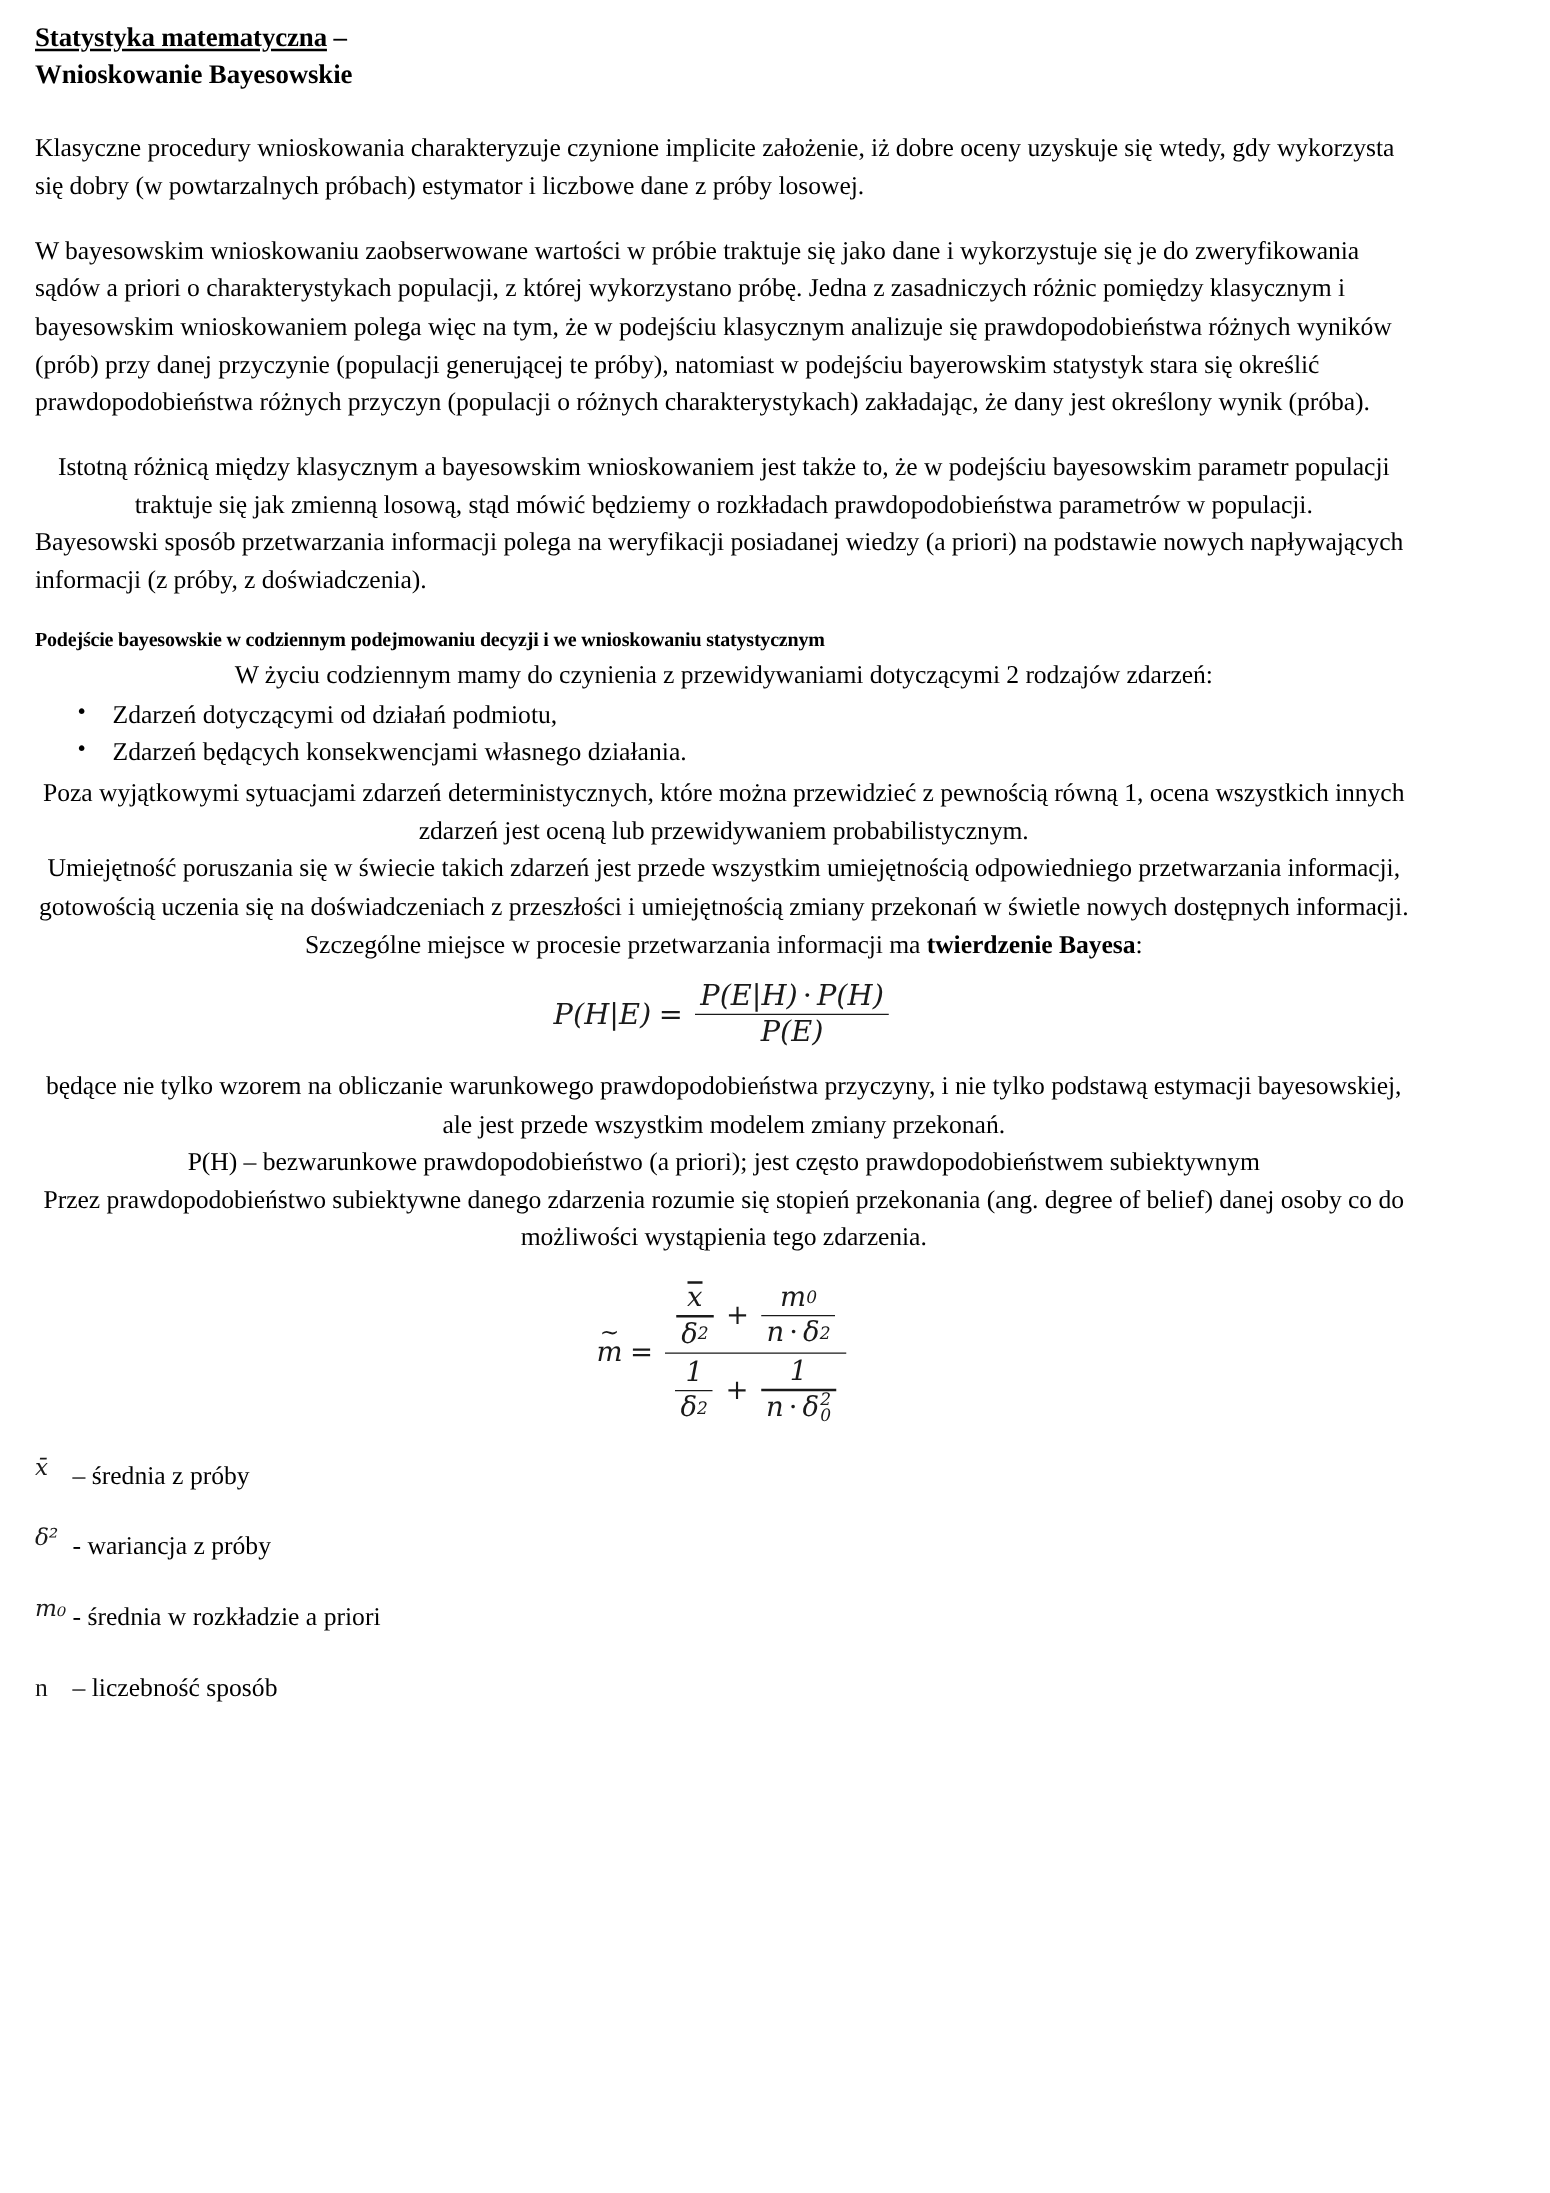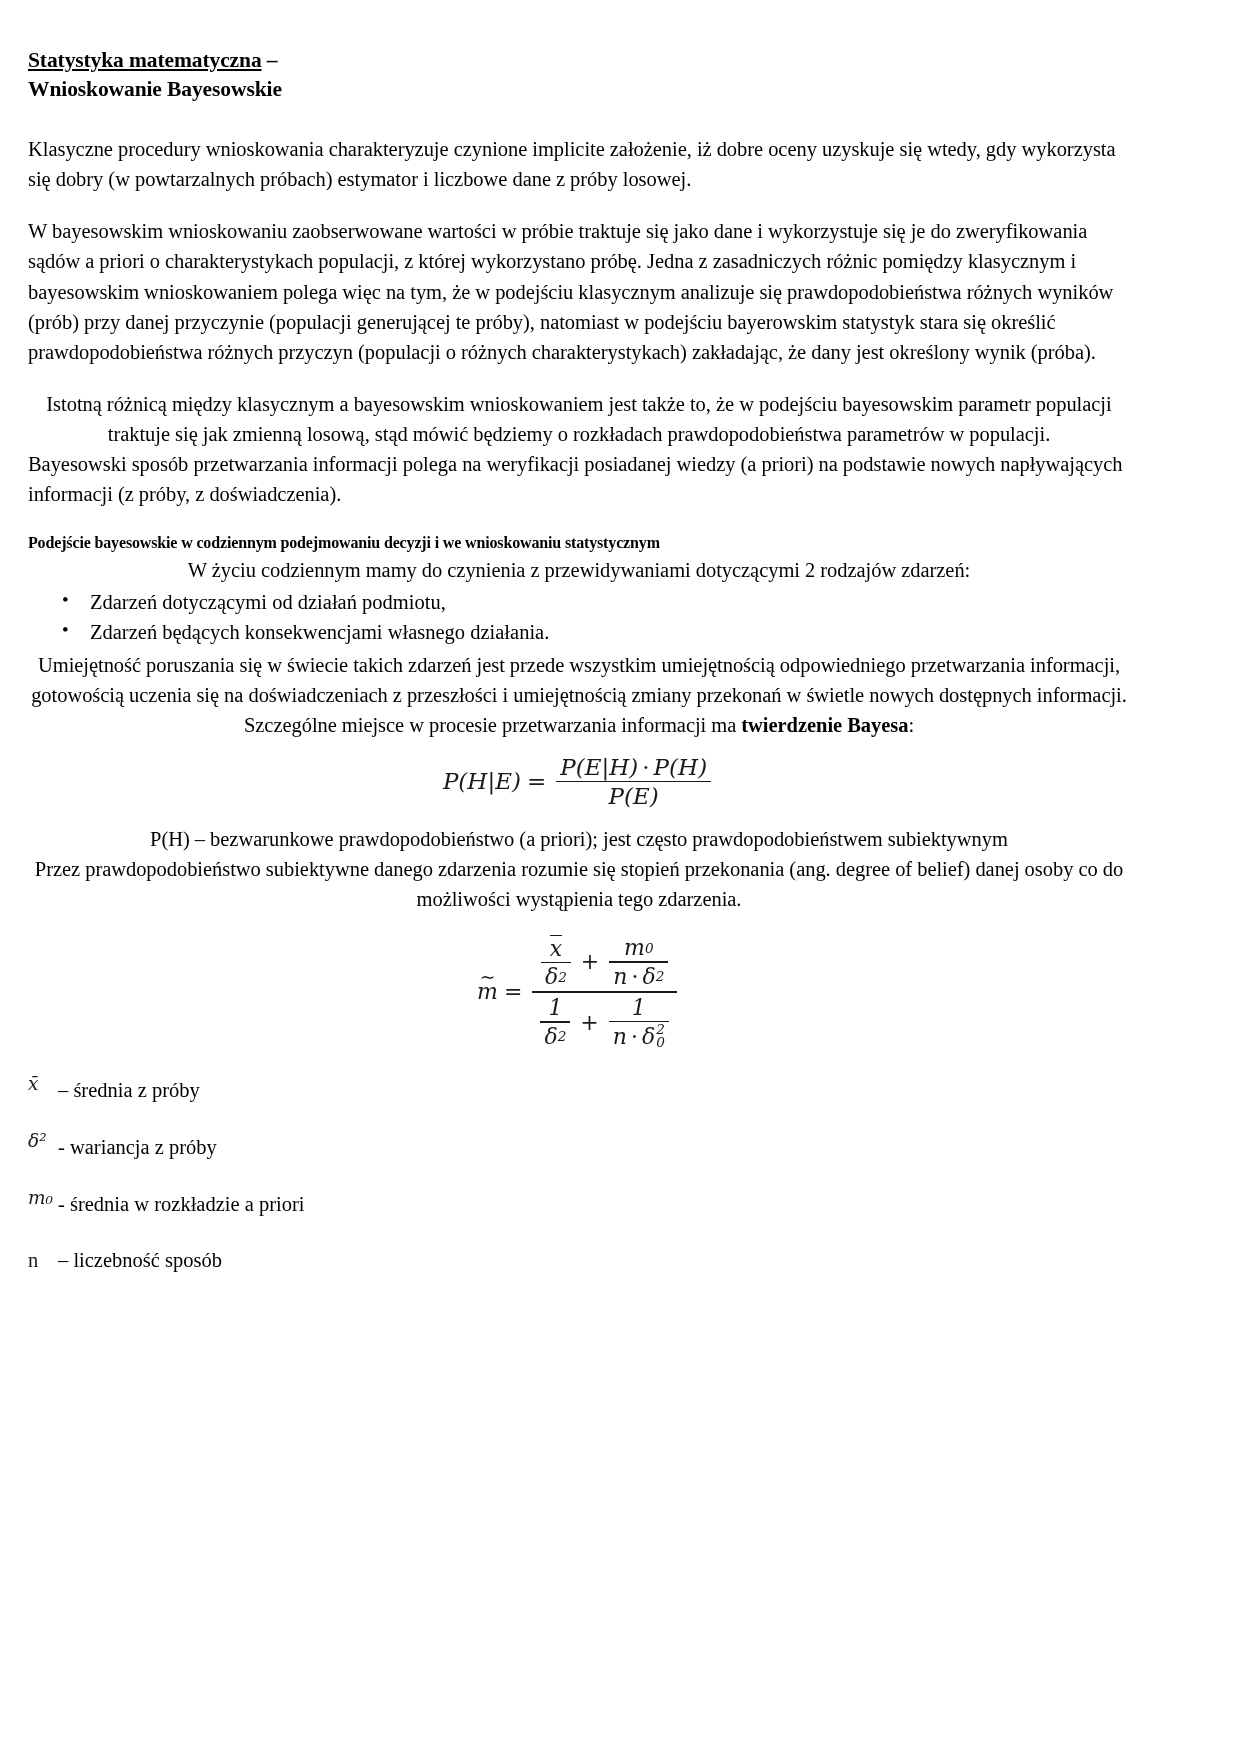--- a/index.html
+++ b/index.html
@@ -12,21 +12,21 @@
     width: 1240px;
     height: 1754px;
     font-family: "Liberation Serif", "DejaVu Serif", serif;
     color: #000000;
     -webkit-font-smoothing: antialiased;
   }
   .page {
     box-sizing: border-box;
     width: 1240px;
     height: 1754px;
-    padding: 46px 110px 30px 28px;
+    padding: 16px 110px 30px 28px;
     position: relative;
   }
   .title-block {
     margin-bottom: 30px;
   }
   .title-line-1 {
     font-weight: bold;
     font-size: 21.5px;
     letter-spacing: -0.1px;
     line-height: 1.35;
@@ -226,20 +226,21 @@
 
   <h2 class="section-heading">Podejście bayesowskie w codziennym podejmowaniu decyzji i we wnioskowaniu statystycznym</h2>
 
   <p class="para tight">W życiu codziennym mamy do czynienia z przewidywaniami dotyczącymi 2 rodzajów zdarzeń:</p>
 
   <ul class="bullets">
     <li>Zdarzeń dotyczącymi od działań podmiotu,</li>
     <li>Zdarzeń będących konsekwencjami własnego działania.</li>
   </ul>
 
+  <p class="para tight">Poza wyjątkowymi sytuacjami zdarzeń deterministycznych, które można przewidzieć z pewnością równą 1, ocena wszystkich innych zdarzeń jest oceną lub przewidywaniem probabilistycznym.</p>
 
   <p class="para tight">Umiejętność poruszania się w świecie takich zdarzeń jest przede wszystkim umiejętnością odpowiedniego przetwarzania informacji, gotowością uczenia się na doświadczeniach z przeszłości i umiejętnością zmiany przekonań w świetle nowych dostępnych informacji.</p>
 
   <p class="para tight"><span>Szczególne miejsce w procesie przetwarzania informacji ma </span><b class="inline-bold">twierdzenie Bayesa</b><span>:</span></p>
 
   <div class="formula-wrap formula-bayes">
     <span class="math bayes-size">
       <span>
         <span>P</span><span>(</span><span>H</span><span>|</span><span>E</span><span>)</span>
       </span>
@@ -262,20 +263,21 @@
         <span class="den">
           <span>P</span>
             <span>(</span>
             <span>E</span>
             <span>)</span>
         </span>
       </span>
     </span>
   </div>
 
+  <p class="para tight">będące nie tylko wzorem na obliczanie warunkowego prawdopodobieństwa przyczyny, i nie tylko podstawą estymacji bayesowskiej, ale jest przede wszystkim modelem zmiany przekonań.</p>
 
   <p class="para tight">P(H) – bezwarunkowe prawdopodobieństwo (a priori); jest często prawdopodobieństwem subiektywnym</p>
 
   <p class="para tight">Przez prawdopodobieństwo subiektywne danego zdarzenia rozumie się stopień przekonania (ang. degree of belief) danej osoby co do możliwości wystąpienia tego zdarzenia.</p>
 
   <div class="formula-wrap formula-mtilde">
     <span class="math mtilde-size">
       <span class="tilde-over">m</span>
       <span class="op">=</span>
       <span class="frac">

